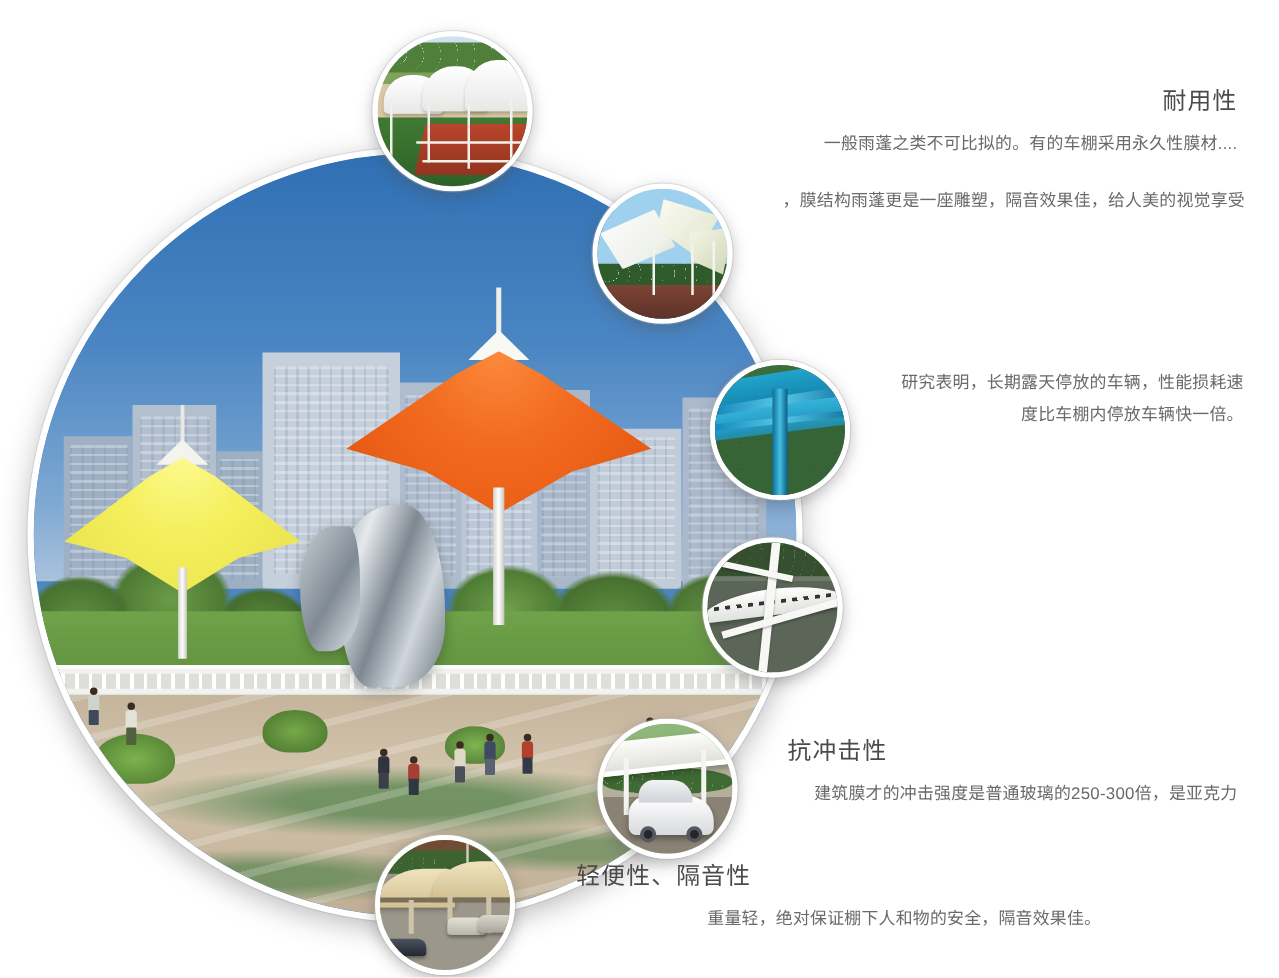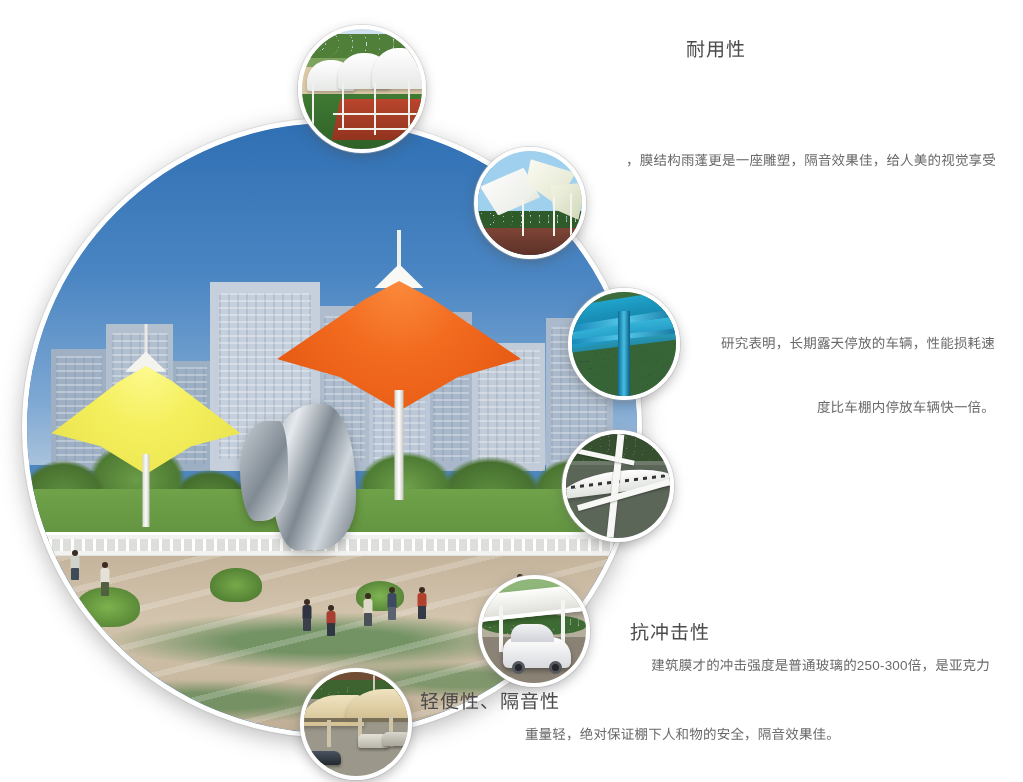--- a/index.html
+++ b/index.html
@@ -300,29 +300,29 @@
     font-size: 13.5px;
     color: #6a6a6a;
     line-height: 1.95;
     letter-spacing: .2px;
   }
 
   .blk-1 { left: 438px; top: 40px;  width: 552px; }
   .blk-2 { left: 598px; top: 148px; width: 398px; }
   .blk-3 { left: 695px; top: 293px; width: 300px; }
   .blk-4 { left: 688px; top: 440px; width: 305px; }
-  .blk-5 { left: 630px; top: 592px; width: 360px; margin-top: 31px; }
-  .blk-6 { left: 420px; top: 692px; width: 420px; }
+  .blk-5 { left: 630px; top: 592px; width: 360px; }
+  .blk-6 { left: 461px; top: 692px; width: 420px; }
 
   .blk-1 h3, .blk-1 p { text-align: right; }
-  .blk-1 h3 { text-align: center; margin-left: 0; }
+  .blk-1 h3 { text-align: right; margin-left: 0; margin-top: 32px; }
   .blk-2 h3 { text-align: left; }
   .blk-2 p  { text-align: right; }
   .blk-3 h3, .blk-4 h3, .blk-5 h3, .blk-6 h3 { text-align: left; }
-  .blk-3 p, .blk-4 p { text-align: right; margin-top: 38px; }
+  .blk-3 p, .blk-4 p { text-align: right; }
   .blk-5 p, .blk-6 p { text-align: right; }
   .blk-1 h3 { padding-left: 4px; }
   .blk-3 h3, .blk-4 h3 { padding-left: 6px; }
 </style>
 </head>
 <body>
 
 <div id="stage">
 
   <div class="hero-circle">
@@ -486,20 +486,21 @@
       <span class="post" style="left:52%; top:42%; height:30%;"></span>
       <span class="post" style="left:82%; top:40%; height:32%;"></span>
       <span class="car" style="left:52%; top:60%; width:30%; background:linear-gradient(#e4e2d8,#b7b4a8);"></span>
       <span class="car" style="left:76%; top:58%; width:28%; background:linear-gradient(#d8d6cc,#a9a69a);"></span>
       <span class="car" style="left:2%;  top:76%; width:34%; background:linear-gradient(#4a5360,#23282f);"></span>
     </div>
   </div>
 
   <div class="block blk-1">
     <h3>耐用性</h3>
+    <p>一般雨蓬之类不可比拟的。有的车棚采用永久性膜材....</p>
   </div>
 
   <div class="block blk-2">
     <p>，膜结构雨蓬更是一座雕塑，隔音效果佳，给人美的视觉享受</p>
   </div>
 
   <div class="block blk-3">
     <p>研究表明，长期露天停放的车辆，性能损耗速</p>
     <p>度比车棚内停放车辆快一倍。</p>
   </div>

